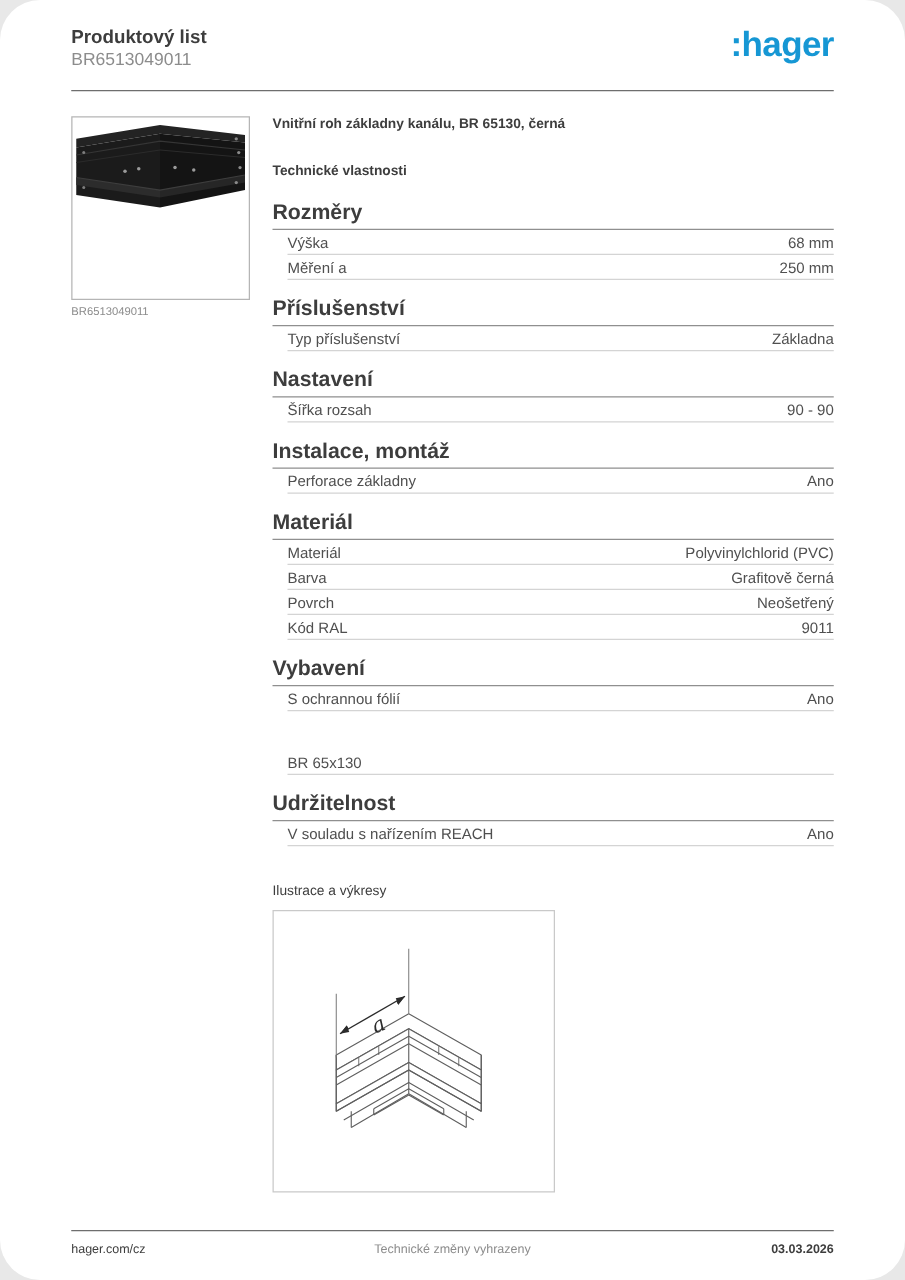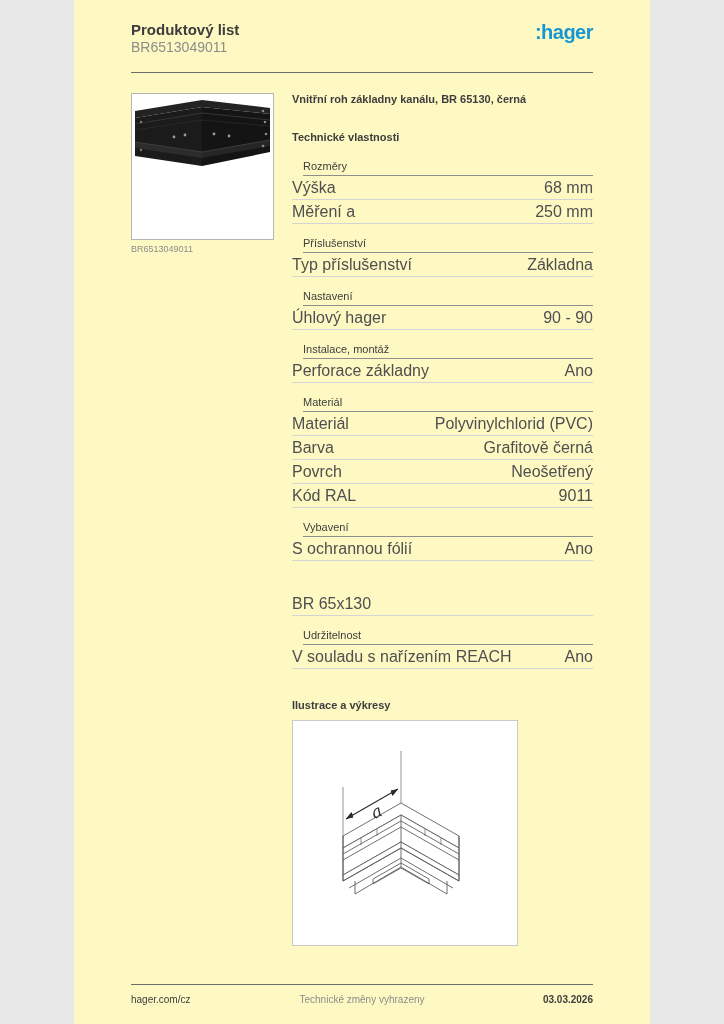--- a/index.html
+++ b/index.html
@@ -1,64 +1,66 @@
 <!DOCTYPE html>
 <html><head>
 <meta charset="utf-8">
 <style>
   * { margin:0; padding:0; box-sizing:border-box; }
   html,body { background:#e8e8e8; }
   .page {
     position:relative;
-    width:576px; height:1024px;
-    background:#fef9c3;
+    width:724px; height:1024px;
+    background:#ffffff;
     font-family:"Liberation Sans", sans-serif;
     color:#3d3d3d;
     overflow:hidden;
     margin:0 auto;
+    border-radius:32px;
   }
   
   .header { position:absolute; top:21px; left:57px; right:57px; }
   .doc-type { font-size:15px; font-weight:bold; color:#3d3d3d; line-height:1.2; }
   .doc-code { font-size:14px; color:#8c8c8c; line-height:1.25; }
   .logo {
     position:absolute; right:0; top:1px;
-    font-size:20px; font-weight:bold; letter-spacing:-0.5px;
+    font-size:28px; font-weight:bold; letter-spacing:-0.5px;
     color:#1697d4; line-height:1;
   }
   .header-rule { position:absolute; top:72px; left:57px; right:57px; border-top:1px solid #6e6e6e; }
 
   
   .main { position:absolute; top:93px; left:57px; right:57px; display:flex; gap:18px; }
   .photo-col { width:143px; flex:0 0 143px; }
   .photo-box { width:143px; height:147px; border:1px solid #b5b5b5; background:#fff; }
   .photo-caption { margin-top:4px; font-size:9px; color:#8c8c8c; }
 
   .content-col { flex:1; min-width:0; }
   .product-title { font-size:11px; font-weight:bold; color:#3d3d3d; margin-top:0; }
   .tech-title { font-size:11px; font-weight:bold; color:#3d3d3d; margin-top:26px; }
 
   .sections { margin-top:17px; }
   .section { margin-top:13px; }
   .section:first-child { margin-top:0; }
   .section.gap-lg { margin-top:31px; }
   .section-heading {
-    font-size:11px; font-weight:normal; color:#3d3d3d;
-    padding-bottom:3px; border-bottom:1px solid #8f8f8f;margin-left:11px;
+    font-size:17px; font-weight:bold; color:#3d3d3d;
+    padding-bottom:3px; border-bottom:1px solid #8f8f8f;
   }
   .trow {
     display:flex; justify-content:space-between; align-items:baseline;
-    font-size:16px; color:#4f4f4f;
+    font-size:12px; color:#4f4f4f;
     padding:3px 0 2px 0;
     border-bottom:1px solid #d4d4d4;
+    margin-left:12px;
   }
   .trow .val { text-align:left; white-space:nowrap; padding-left:10px; }
 
   .illustrations { margin-top:30px; }
-  .illustrations-title { font-size:11px; font-weight:bold; color:#3d3d3d; }
+  .illustrations-title { font-size:11px; font-weight:normal; color:#3d3d3d; }
   .drawing-box { margin-top:9px; width:226px; height:226px; border:1px solid #c9c9c9; background:#fff; }
 
   
   .footer { position:absolute; top:984px; left:57px; right:57px; border-top:1px solid #6e6e6e; }
   .footer-row { position:relative; padding-top:9px; font-size:10px; }
   .footer-site { font-weight:normal; color:#3d3d3d; float:left; }
   .footer-date { font-weight:bold; color:#3d3d3d; float:right; }
   .footer-note { position:absolute; left:0; right:0; top:9px; text-align:center; color:#8c8c8c; }
 </style>
 </head>
@@ -126,21 +128,21 @@
           <div class="section">
             <div class="section-heading">Příslušenství</div>
             <div class="trow">
               <span class="lab">Typ příslušenství</span>
               <span class="val">Základna</span>
             </div>
           </div>
           <div class="section">
             <div class="section-heading">Nastavení</div>
             <div class="trow">
-              <span class="lab">Úhlový hager</span>
+              <span class="lab">Šířka rozsah</span>
               <span class="val">90 - 90</span>
             </div>
           </div>
           <div class="section">
             <div class="section-heading">Instalace, montáž</div>
             <div class="trow">
               <span class="lab">Perforace základny</span>
               <span class="val">Ano</span>
             </div>
           </div>

